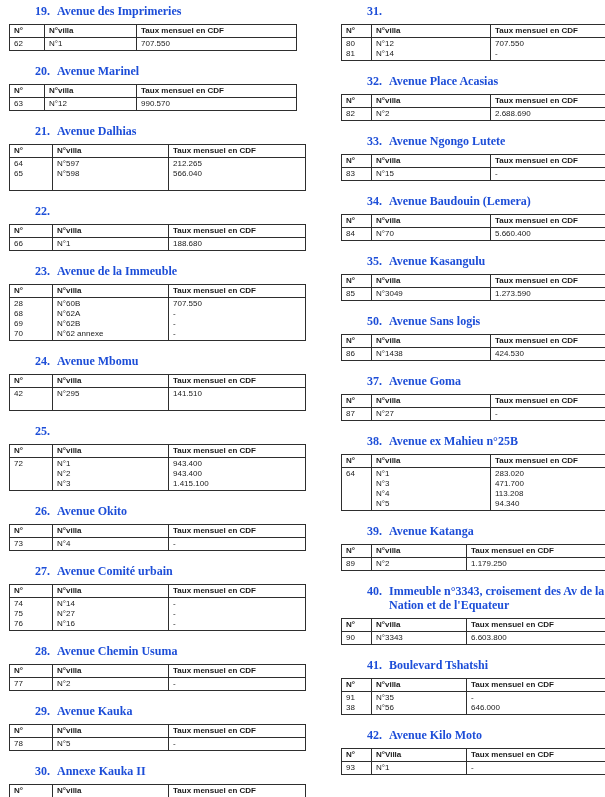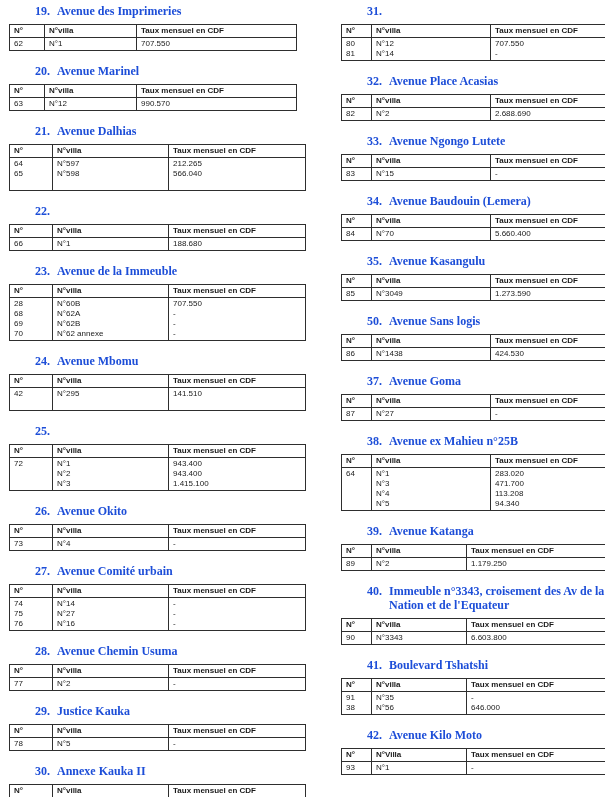--- a/index.html
+++ b/index.html
@@ -405,21 +405,21 @@
               <div class="line">-</div>
             </td>
         </tr>
       </tbody>
     </table>
   </section>
 
   <section class="avenue-section">
     <h3 class="avenue-heading">
       <span class="h-num">29.</span>
-      <span class="h-title">Justice Kauka</span>
+      <span class="h-title">Avenue Kauka</span>
     </h3>
     <table class="rate-table s-b">
       <colgroup>
           <col style="width: 43px;">
           <col style="width: 116px;">
           <col>
         </colgroup>
       <thead>
         <tr>
           <th class="th-n">N°</th>

